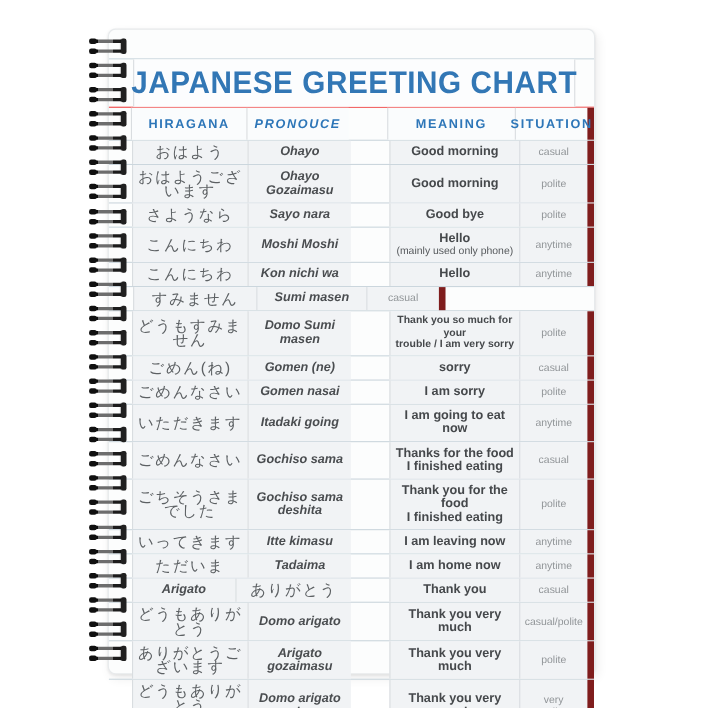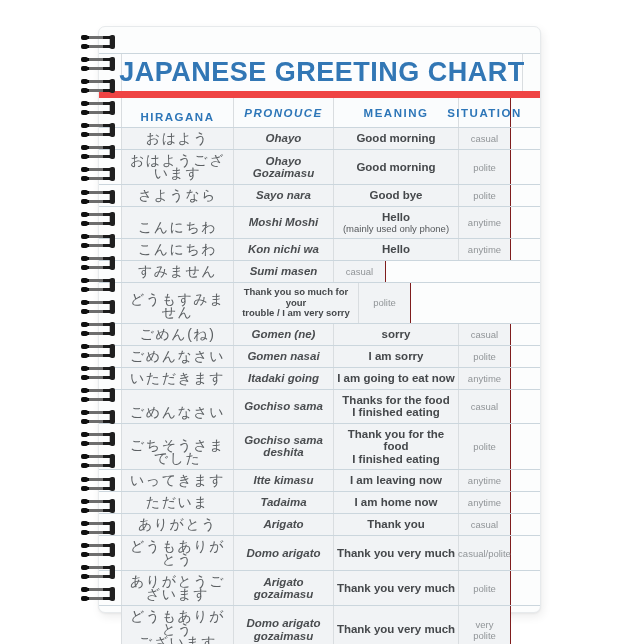--- a/index.html
+++ b/index.html
@@ -46,24 +46,24 @@
   .chart { position:absolute; top:26px; left:0; right:0; }
   .trow { display:flex; align-items:stretch; border-bottom:1px solid #cbd6dd; width:100%; }
   .m-l { width:22px; background:transparent; }
   .m-r { flex:1; background:transparent; }
   .cell {
     border-left:1px solid #d9dde0;
     background:#f1f3f5;
     display:flex; flex-direction:column; align-items:center; justify-content:center;
     text-align:center; white-space:pre-line; padding:4px 2px;
   }
-  .c1 { width:112px;justify-content:flex-end; } .c2 { width:100px;font-style:italic; } .c3 { width:125px; }
-  .c4 { width:53px; border-right:1px solid #7f1d1d; }
-
-  .title-row { border-top:1px solid #cbd6dd; border-bottom:7px solid #ef4444; display:flex; height:45px; }
+  .c1 { width:112px; } .c2 { width:100px;font-style:italic; } .c3 { width:125px;margin-left:35px; }
+  .c4 { width:72px; border-right:6px solid #7f1d1d; }
+
+  .title-row { border-top:1px solid #cbd6dd; border-bottom:1px solid #ef4444; display:flex; height:45px; }
   .title-box {
     margin-left:22px; width:402px;
     border-left:1px solid #d9dde0; border-right:1px solid #d9dde0;
     background:#fcfdfe;
     display:flex; align-items:center; justify-content:center;
   }
   .title-text {
     color:#3277b5; font-weight:bold; font-size:27px; letter-spacing:0.5px;
     white-space:nowrap; transform:scaleY(1.05);
   }
@@ -330,20 +330,21 @@
         <div class="trow data-row">
           <div class="m-l"></div>
           <div class="cell c1"><span class="hira">すみません</span></div>
           <div class="cell c2"><span class="pron">Sumi masen</span></div>
           <div class="cell c4"><span class="sit">casual</span></div>
           <div class="m-r"></div>
         </div>
         <div class="trow data-row">
           <div class="m-l"></div>
           <div class="cell c1"><span class="hira">どうもすみません</span></div>
+          <div class="cell c2"><span class="pron">Domo Sumi masen</span></div>
           <div class="cell c3"><span class="mean small">Thank you so much for your
 trouble / I am very sorry</span></div>
           <div class="cell c4"><span class="sit">polite</span></div>
           <div class="m-r"></div>
         </div>
         <div class="trow data-row">
           <div class="m-l"></div>
           <div class="cell c1"><span class="hira">ごめん(ね)</span></div>
           <div class="cell c2"><span class="pron">Gomen (ne)</span></div>
           <div class="cell c3"><span class="mean">sorry</span></div>
@@ -396,22 +397,22 @@
         <div class="trow data-row">
           <div class="m-l"></div>
           <div class="cell c1"><span class="hira">ただいま</span></div>
           <div class="cell c2"><span class="pron">Tadaima</span></div>
           <div class="cell c3"><span class="mean">I am home now</span></div>
           <div class="cell c4"><span class="sit">anytime</span></div>
           <div class="m-r"></div>
         </div>
         <div class="trow data-row">
           <div class="m-l"></div>
+          <div class="cell c2"><span class="pron">Arigato</span></div>
           <div class="cell c1"><span class="hira">ありがとう</span></div>
-          <div class="cell c2"><span class="pron">Arigato</span></div>
           <div class="cell c3"><span class="mean">Thank you</span></div>
           <div class="cell c4"><span class="sit">casual</span></div>
           <div class="m-r"></div>
         </div>
         <div class="trow data-row">
           <div class="m-l"></div>
           <div class="cell c1"><span class="hira">どうもありがとう</span></div>
           <div class="cell c2"><span class="pron">Domo arigato</span></div>
           <div class="cell c3"><span class="mean">Thank you very much</span></div>
           <div class="cell c4"><span class="sit">casual/polite</span></div>

